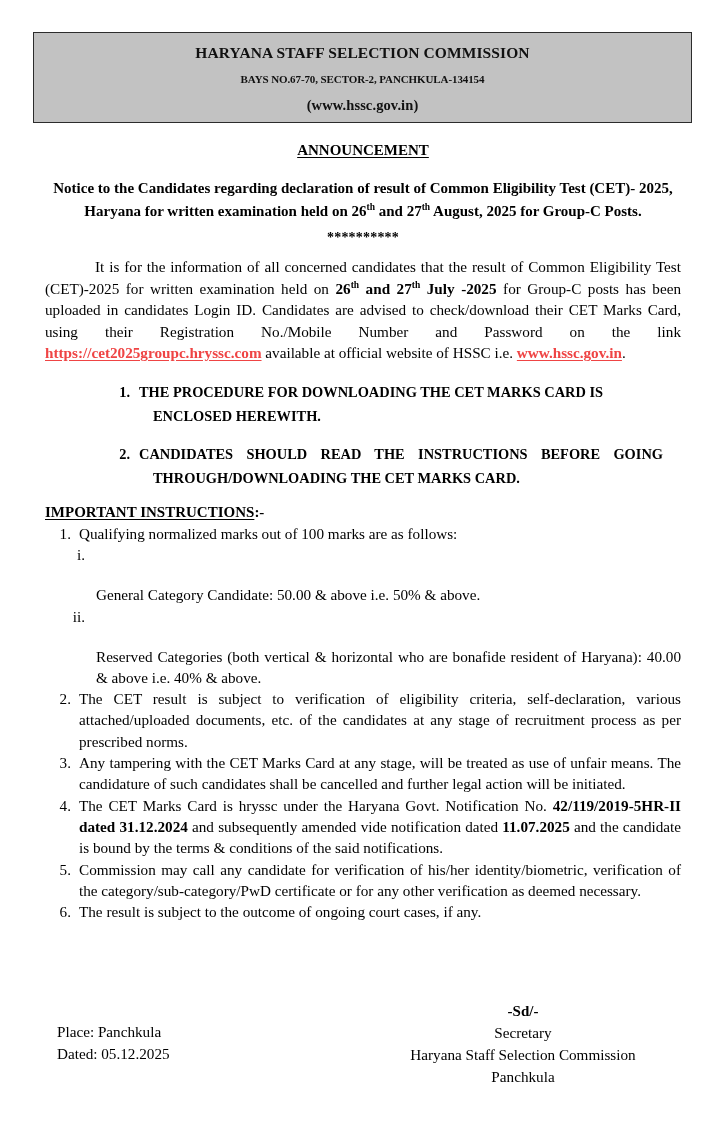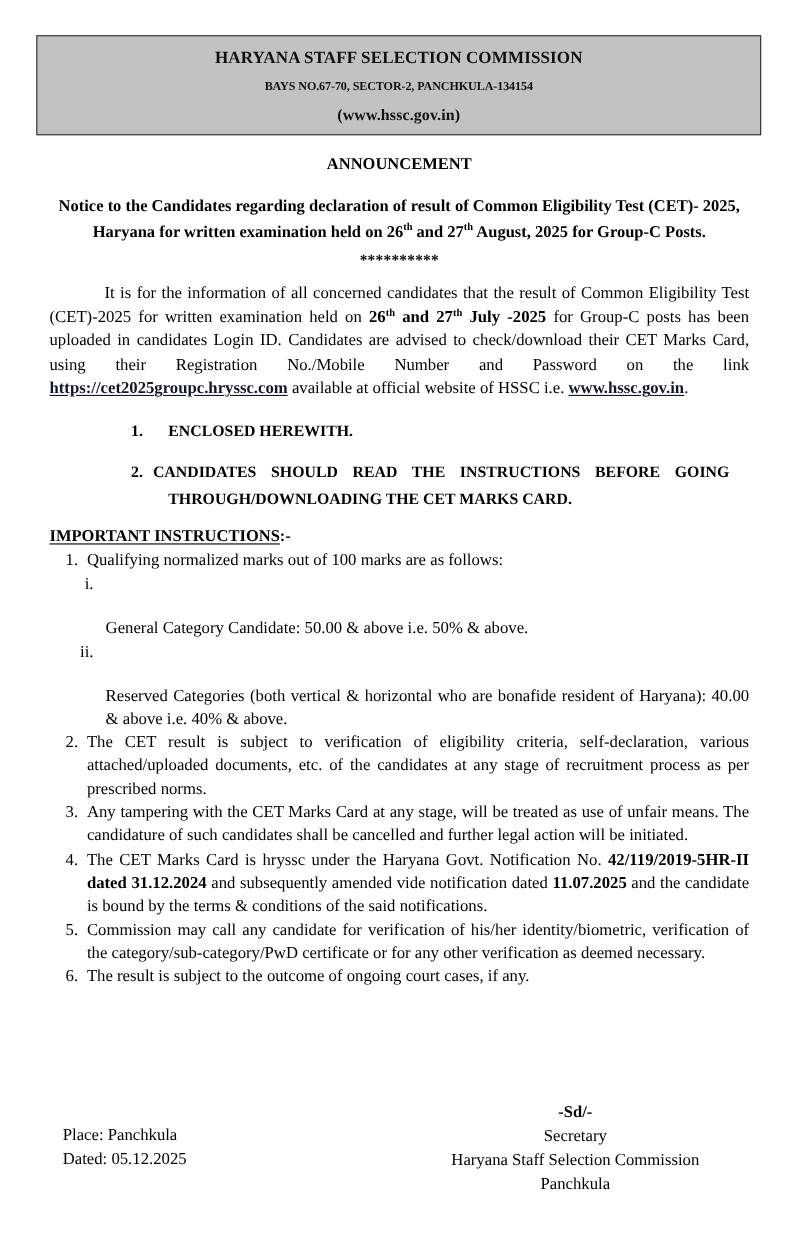--- a/index.html
+++ b/index.html
@@ -56,20 +56,21 @@
   }
 
   .announcement {
     text-align: center;
     font-weight: bold;
     font-size: 15px;
     margin-top: 4px;
     margin-bottom: 0;
   }
   .announcement span.u {
+    text-decoration: underline;
     text-underline-offset: 2px;
     text-align: right;
   }
 
   .notice-head {
     text-align: center;
     font-weight: bold;
     font-size: 15px;
     line-height: 22.5px;
     margin-top: 18px;
@@ -98,21 +99,21 @@
     text-indent: 0;
   }
   .para .indent { display: inline-block; width: 50px; }
   .para b { font-weight: bold; }
   .para sup {
     font-size: 9.5px;
     vertical-align: super;
     line-height: 0;
   }
   a.lnk, .lnk {
-    color: #0f172a;
+    color: #ef4444;
     font-weight: bold;
     text-decoration: underline;
     text-underline-offset: 1.5px;
   }
 
   
   .caps-list {
     margin-top: 16px;
   }
   .caps-item {
@@ -253,20 +254,21 @@
     <div class="stars">**********</div>
 
     <div class="para">
       <span class="indent"></span><span>It is for the information of all concerned candidates that the result of Common Eligibility Test (CET)-2025 for written examination held on </span><b>26</b><b><sup>th</sup></b><b> and 27</b><b><sup>th</sup></b><b> July -2025</b><span> for Group-C posts has been uploaded in candidates Login ID. Candidates are advised to check/download their CET Marks Card, using their Registration No./Mobile Number and Password on the link </span><span class="lnk">https://cet2025groupc.hryssc.com</span><span> available at official website of HSSC i.e. </span><span class="lnk">www.hssc.gov.in</span><span>.</span>
     </div>
 
     <div class="caps-list">
       <div class="caps-item i1">
         <div class="num">1.</div>
         <div class="txt">
+          <span style="display:block">THE PROCEDURE FOR DOWNLOADING THE CET MARKS CARD IS</span>
           <span style="display:block; padding-left:14px">ENCLOSED HEREWITH.</span>
         </div>
       </div>
       <div class="caps-item i2">
         <div class="num">2.</div>
         <div class="txt">
           <span class="l1">CANDIDATES SHOULD READ THE INSTRUCTIONS BEFORE GOING</span>
           <span class="l2" style="padding-left:14px">THROUGH/DOWNLOADING THE CET MARKS CARD.</span>
         </div>
       </div>

